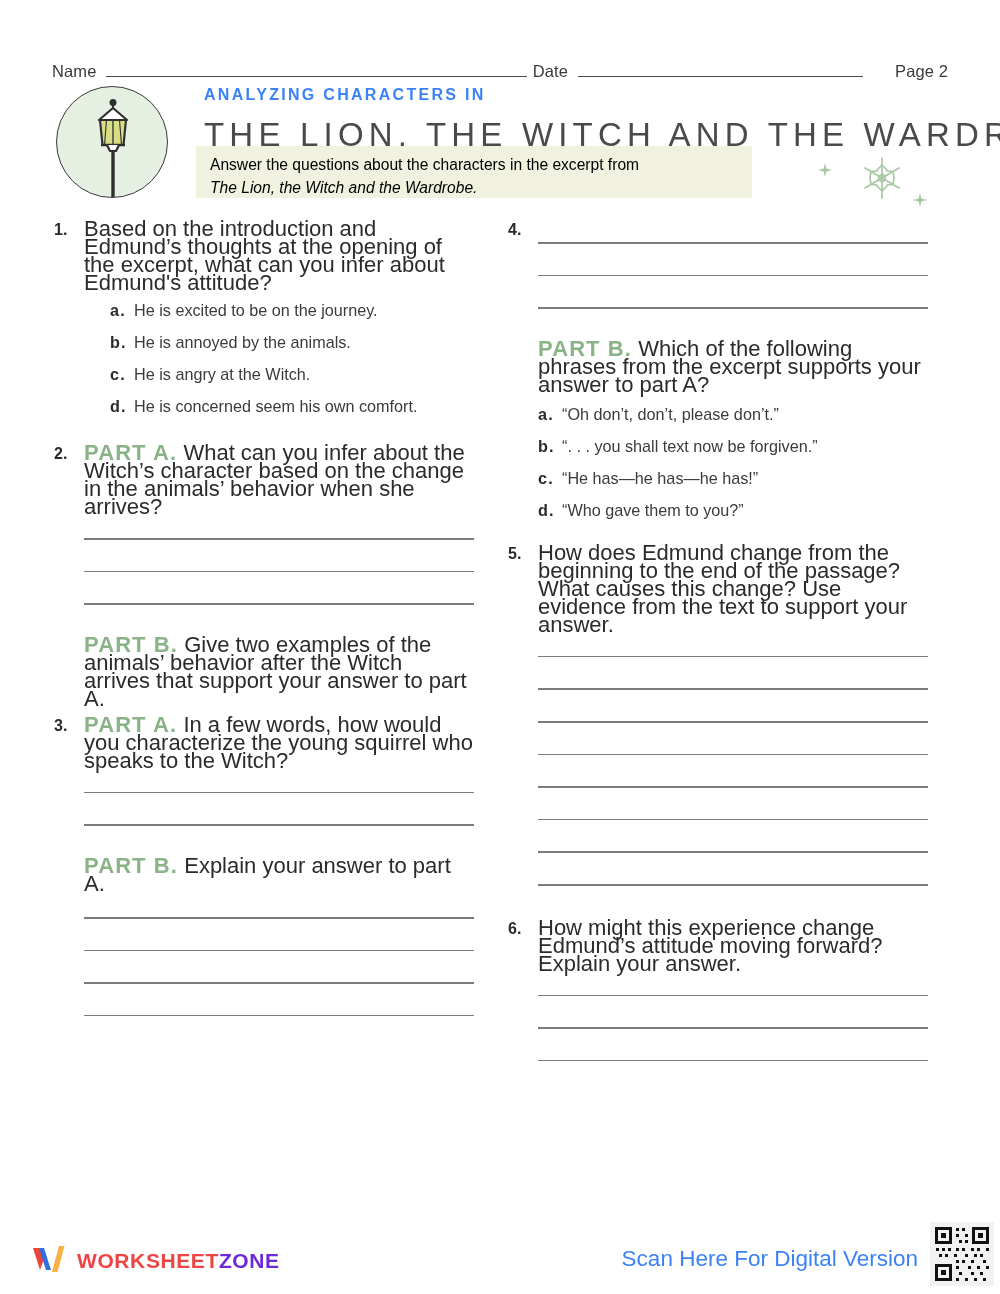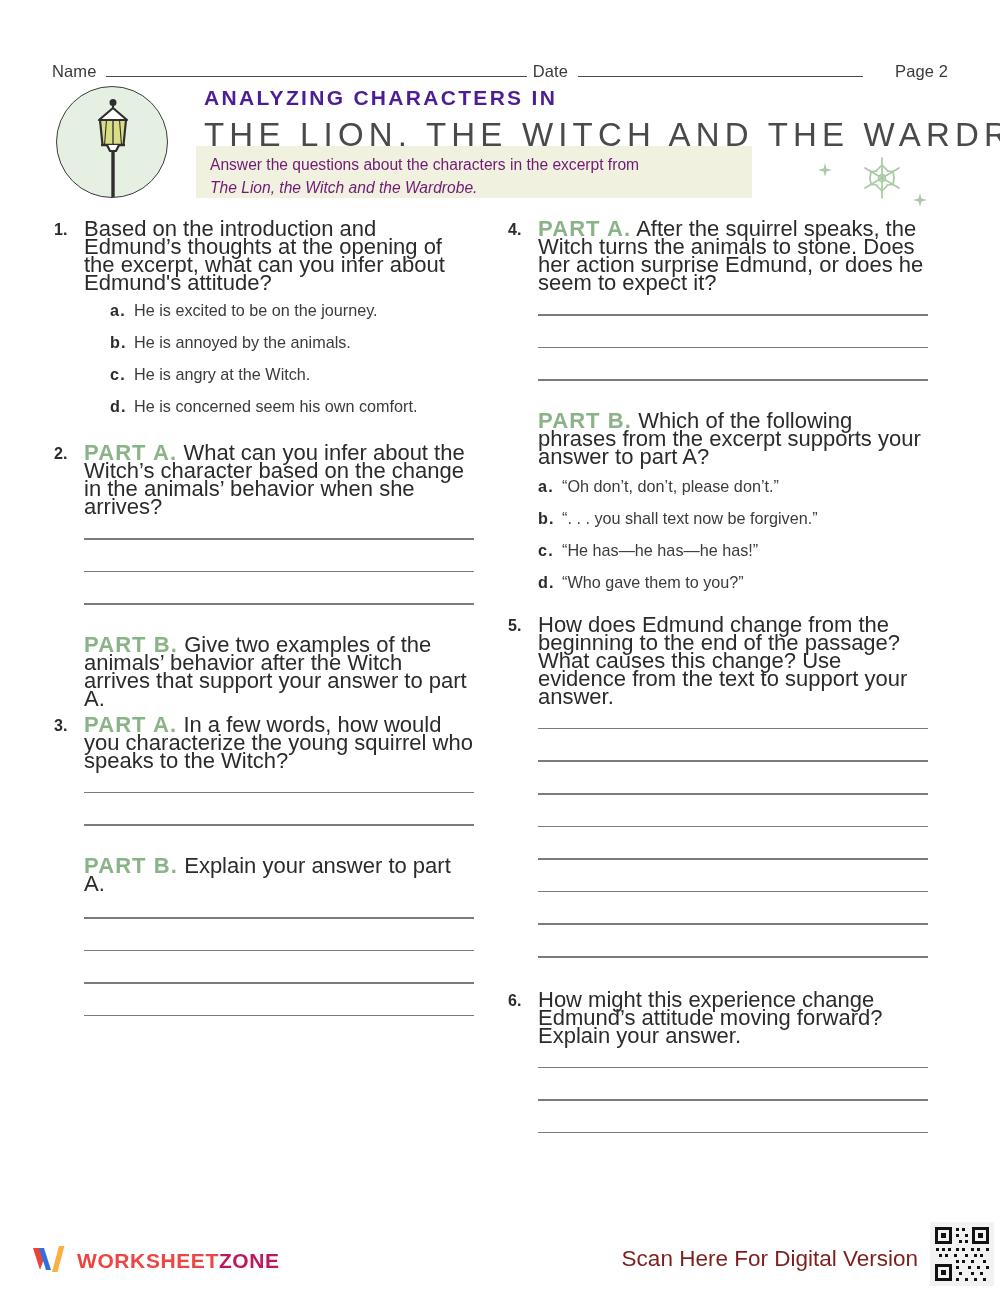--- a/index.html
+++ b/index.html
@@ -40,43 +40,43 @@
     border-radius: 50%;
     background: #e6f0e2;
     border: 1.6px solid #3a3a3a;
     overflow: hidden;
   }
   .lamp-circle svg { position: absolute; left: 0; top: 0; }
 
   .kicker {
     position: absolute;
     left: 204px; top: 86px;
-    font-size: 21px;
+    font-size: 16px;
     font-weight: bold;
-    color: #4c1d95;
+    color: #3b82f6;
     letter-spacing: 2.3px;
   }
   .booktitle {
     position: absolute;
     left: 204px; top: 116px;
     font-size: 33px;
     color: #4a4a4a;
     letter-spacing: 5.2px;
     white-space: nowrap;
   }
 
   .instr-box {
     position: absolute;
     left: 196px; top: 146px;
     width: 556px; height: 52px;
     background: #f0f1df;
     padding: 7px 0 0 14px;
     font-size: 15.6px;
     line-height: 23px;
-    color: #701a75;
+    color: #000000;
   }
   .instr-box em { font-style: italic; }
 
   
   .deco { position: absolute; pointer-events: none; }
 
   
   .col { position: absolute; top: 220px; width: 420px; }
   .col-left  { left: 54px; }
   .col-right { left: 508px; }
@@ -148,27 +148,27 @@
     left: 30px; bottom: 14px;
     display: flex; align-items: center;
   }
   .logo-word {
     font-size: 21px;
     font-weight: bold;
     letter-spacing: .6px;
     margin-left: 9px;
   }
   .logo-a { color: #ef4444; }
-  .logo-b { color: #be185d; }
+  .logo-b { color: #6d28d9; }
 
   .scan-text {
     position: absolute;
     right: 82px; bottom: 22px;
     font-size: 22.5px;
-    color: #7f1d1d;
+    color: #3b82f6;
   }
   .qr {
     position: absolute;
     right: 6px; bottom: 8px;
     width: 64px; height: 64px;
     background: #f2f2f2;
   }
 </style>
 </head>
 <body>
@@ -305,24 +305,20 @@
   </div>
 
 </div>
 
 <div class="col col-right">
 
   <div class="q">
     <div class="q-head">
       <div class="q-num">4.</div>
       <div class="q-body">
-        <div class="q-text">
-          <span class="part">PART A.</span>
-          <span>After the squirrel speaks, the Witch turns the animals to stone. Does her action surprise Edmund, or does he seem to expect it?</span>
-        </div>
         <div class="lines" style="margin-top:22px;">
           <div class="line"></div>
           <div class="line"></div>
           <div class="line"></div>
         </div>
         <div class="q-text" style="margin-top:3px;">
           <span class="part">PART B.</span>
           <span>Which of the following phrases from the excerpt supports your answer to part A?</span>
         </div>
         <div class="choices" style="padding-left:0; margin-top:8px;">

